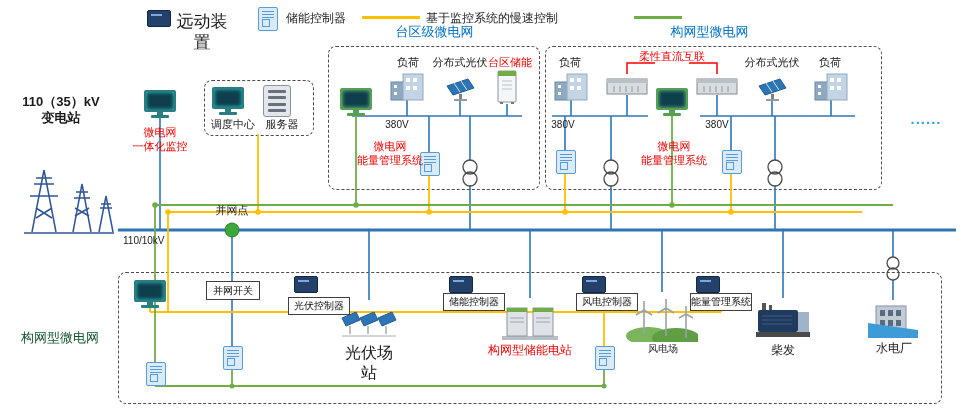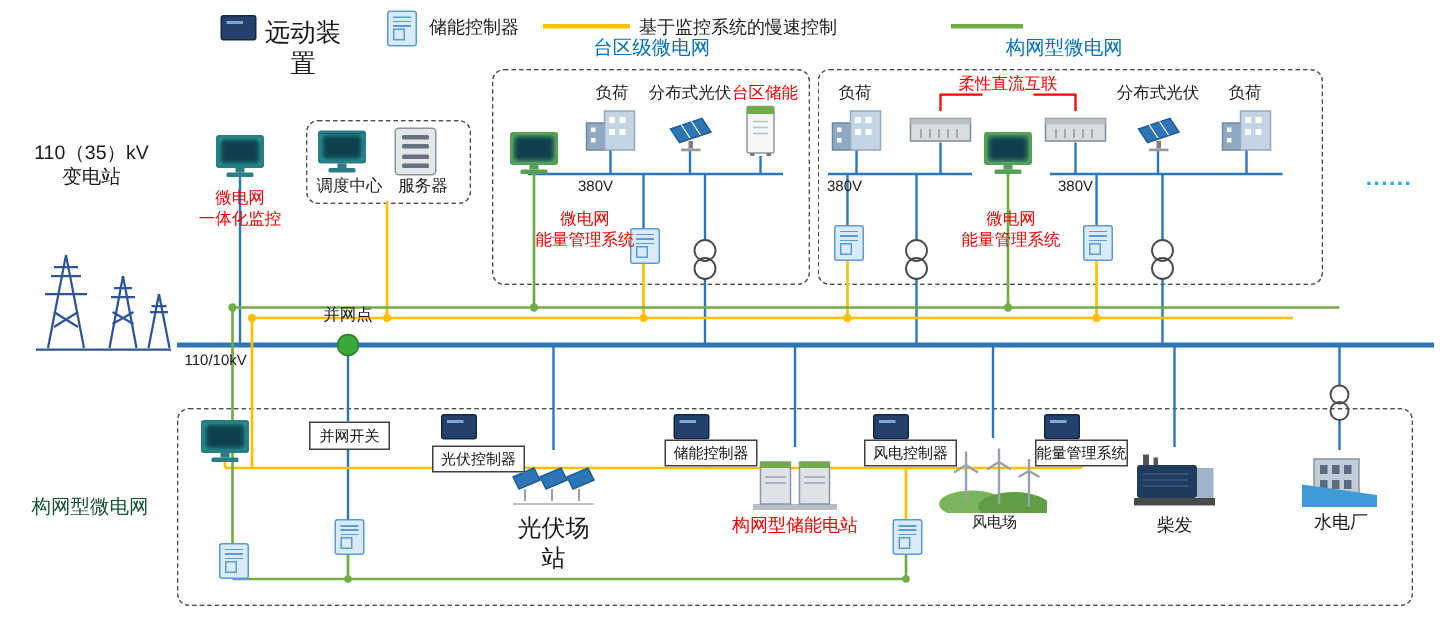--- a/index.html
+++ b/index.html
@@ -4,21 +4,21 @@
 <style>
   html,body{margin:0;padding:0;background:#fff}
   .stage{position:relative;width:968px;height:418px;background:#fff;overflow:hidden;
          font-family:"Liberation Sans",sans-serif}
   .abs{position:absolute}
   .lbl{position:absolute;font-size:11px;color:#1a1a1a;text-align:center;line-height:1.25;z-index:4}
   .lbl.small{font-size:10px}
   .lbl.red{color:#f00000}
   .lbl.btitle{font-size:13px;font-weight:normal;color:#0070c0}
   .lbl.navy{font-size:13px;font-weight:normal;color:#14532d}
-  .lbl.bold{font-weight:normal}
+  .lbl.bold{font-weight:bold}
   .dashed{position:absolute;border:1.5px dashed #4c4c4c;border-radius:8px;z-index:1}
   .wires{position:absolute;left:0;top:0;z-index:2}
   
   .pc{position:absolute;width:32px;z-index:3}
   .pc-screen{width:28px;height:18px;margin:0 auto;background:#0f3f4d;border:2px solid #2b7d84;
              border-radius:2px;box-shadow:inset 0 0 4px #2fd0c9}
   .pc-neck{width:6px;height:3px;margin:0 auto;background:#2b7d84}
   .pc-foot{width:18px;height:3px;margin:0 auto;background:#2b7d84;border-radius:1px}
   .pc.green .pc-screen{border-color:#55a055;box-shadow:inset 0 0 4px #79d379}
   .pc.green .pc-neck,.pc.green .pc-foot{background:#55a055}

